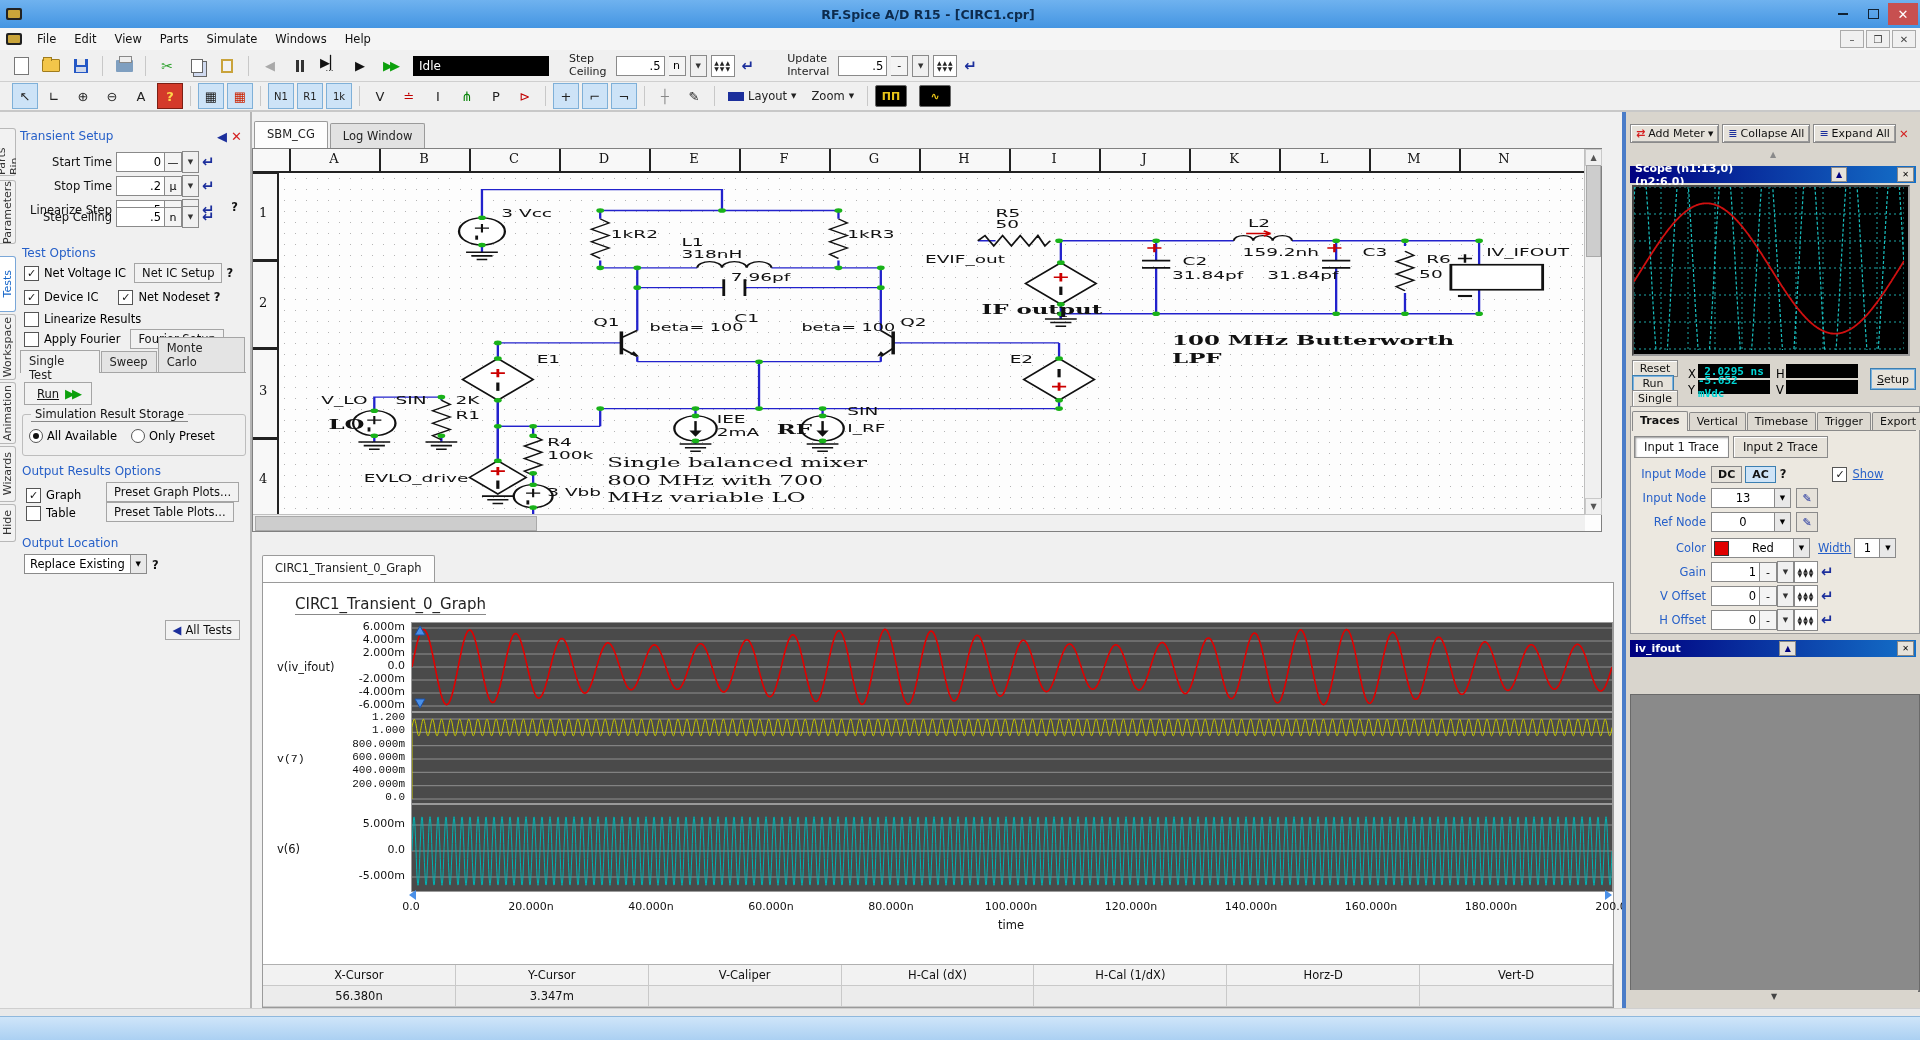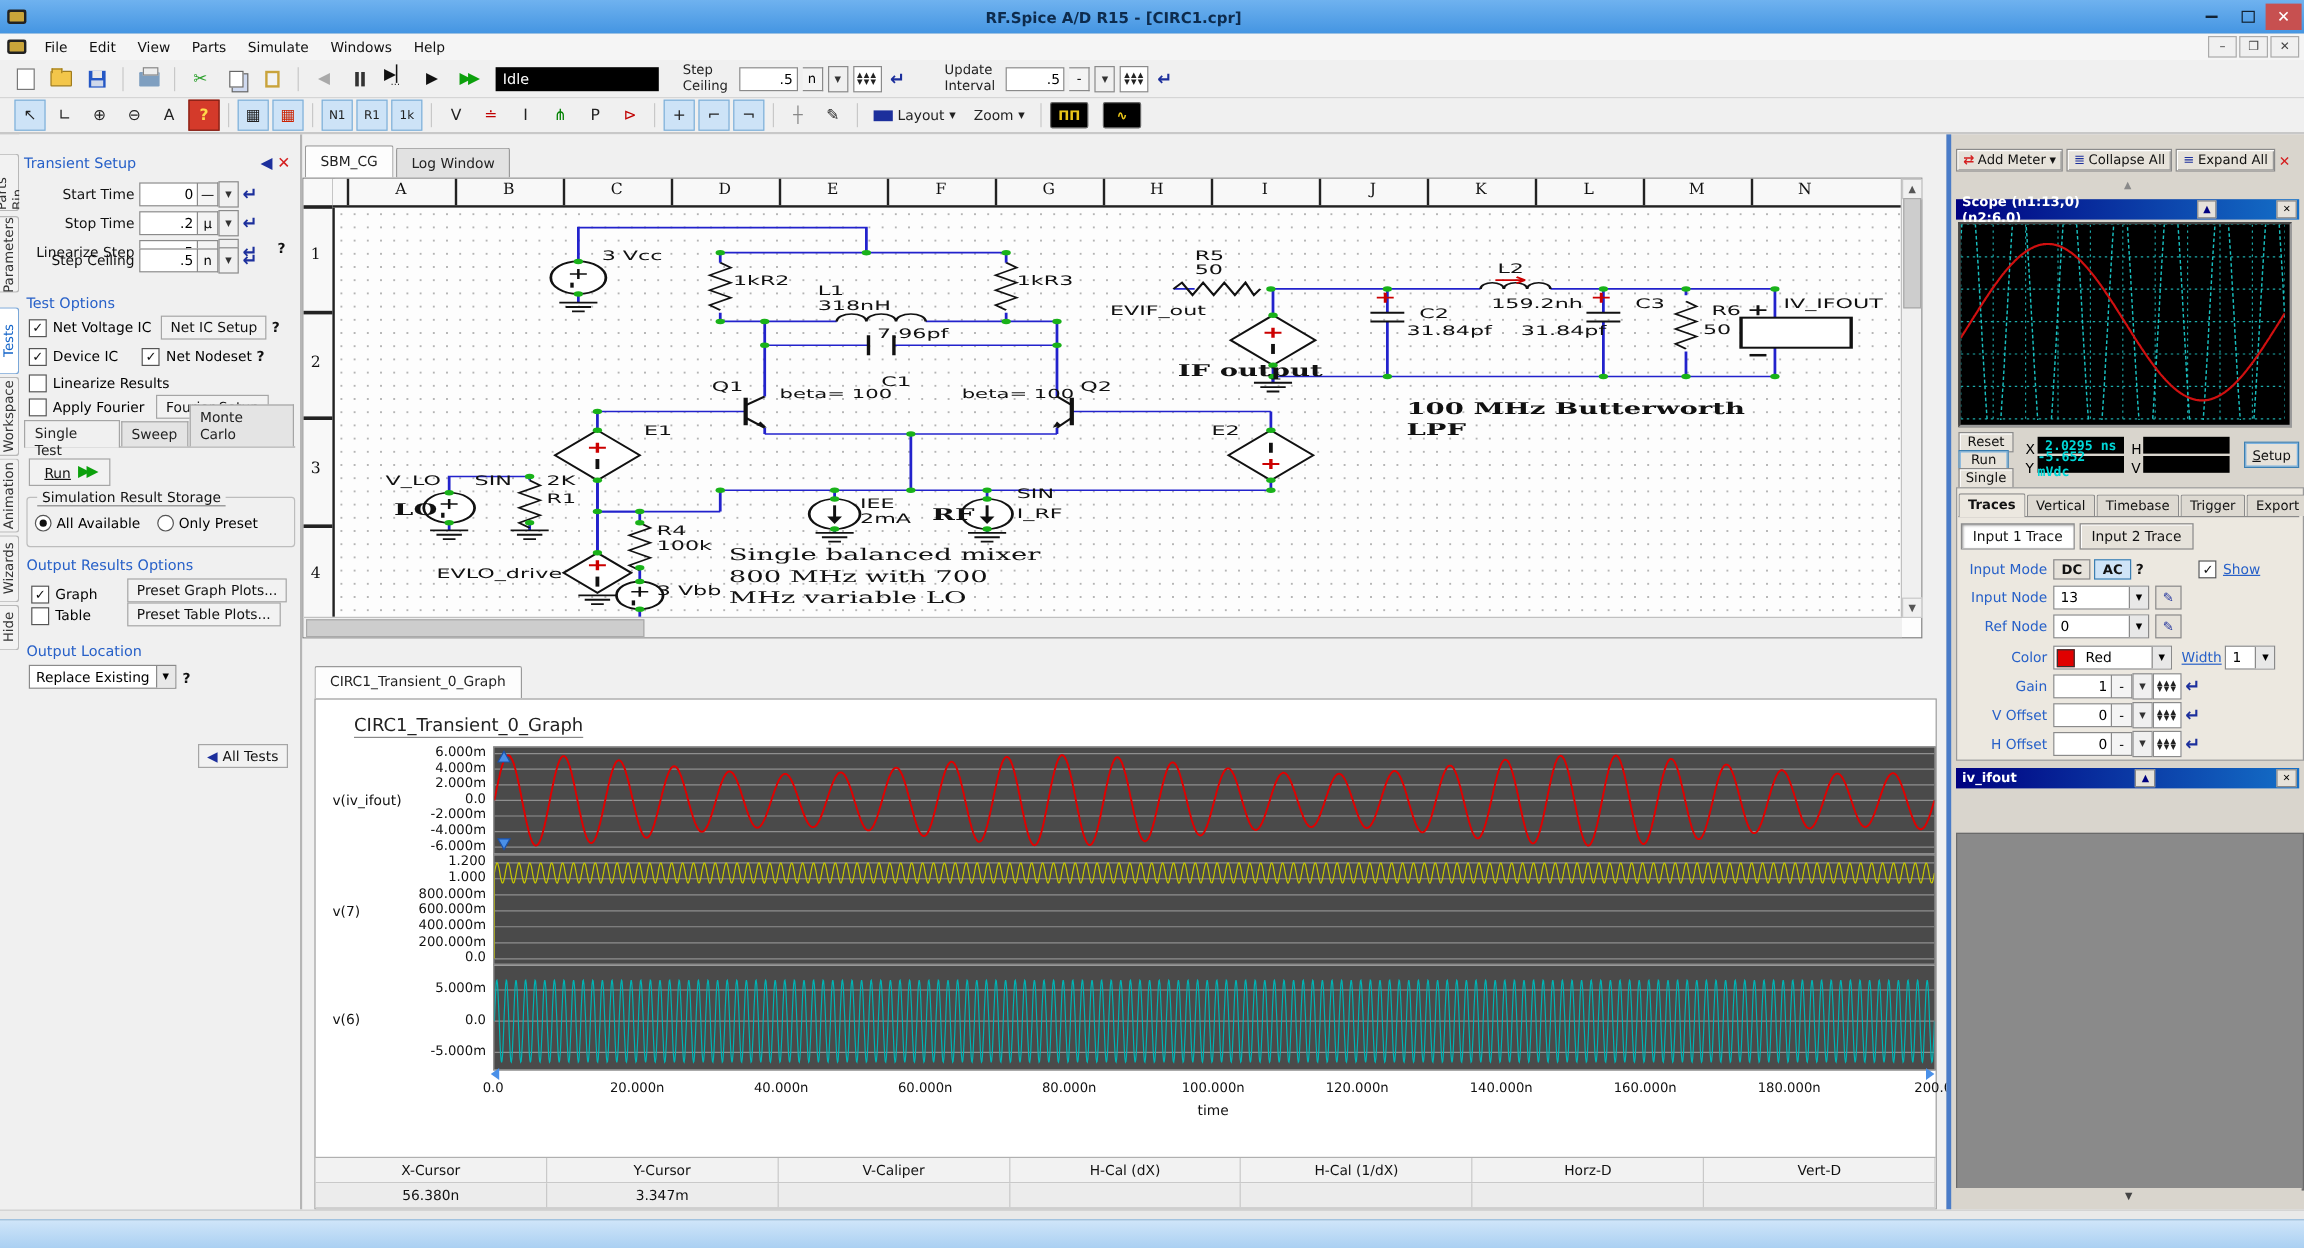--- a/index.html
+++ b/index.html
@@ -83,21 +83,21 @@
   .ckbox{width:13px;height:13px;background:#fff;border:1px solid #555;display:flex;align-items:center;justify-content:center;font-size:11px;font-weight:bold;color:#111;margin-right:5px;}
   .btn{background:#f2f2f2;border:1px solid #a5a5a5;padding:2px 7px;font-size:11.5px;color:#111;display:inline-flex;align-items:center;justify-content:center;}
   .lp-tabs{position:absolute;left:4px;display:flex;align-items:flex-end;height:22px;border-bottom:1px solid #a5a5a5;width:226px;}
   .lp-tab{border:1px solid #a5a5a5;border-bottom:none;background:#e4e4e4;padding:3px 8px;margin-right:1px;font-size:11.5px;color:#222;}
   .lp-tab.active{background:#f0f0f0;height:16px;position:relative;top:1px;}
   .groupbox{position:absolute;border:1px solid #bdbdbd;border-radius:3px;}
   .groupbox .gtitle{position:absolute;top:-8px;left:8px;background:#f0f0f0;padding:0 4px;font-size:11.5px;color:#111;}
   .radio{width:12px;height:12px;border:1px solid #555;border-radius:50%;background:#fff;display:inline-flex;align-items:center;justify-content:center;margin-right:4px;}
   .radio.sel:before{content:"";width:6px;height:6px;background:#111;border-radius:50%;}
   .combo{display:inline-flex;align-items:center;border:1px solid #8a8a8a;background:#fff;height:18px;}
-  .combo .cval{padding:0 5px;min-width:70px;}
+  .combo .cval{padding:0 5px;min-width:70px;text-align:center;}
   .combo .cdd{width:15px;height:18px;background:#e8e8e8;border-left:1px solid #8a8a8a;display:flex;align-items:center;justify-content:center;font-size:7px;}
   
   .center{position:absolute;left:252px;top:0;width:1370px;height:896px;background:#f0f0f0;}
   .schemtabs{position:absolute;left:2px;top:8px;height:28px;display:flex;align-items:flex-end;}
   .stab{border:1px solid #9a9a9a;border-bottom:none;background:#e2e2e2;padding:5px 12px;margin-right:2px;font-size:11.5px;color:#222;border-radius:2px 2px 0 0;}
   .stab.active{background:#fdfdfd;padding-bottom:7px;}
   .schem{position:absolute;left:0;top:36px;width:1350px;height:384px;border:1px solid #808080;background:#fdfdfd;box-sizing:border-box;}
   .ruler-top{position:absolute;left:24px;top:0;right:16px;height:22px;border-bottom:2px solid #222;background:#f8f8f8;}
   .ruler-left{position:absolute;left:0;top:0;width:24px;bottom:16px;border-right:2px solid #222;background:#f8f8f8;}
   .collbl{position:absolute;top:2px;font-family:"DejaVu Serif","Liberation Serif",serif;font-size:13px;color:#111;transform:translateX(-50%);}
@@ -781,21 +781,21 @@
                 <line x1="0" y1="18" x2="1200" y2="18" stroke="#8f8f8f" stroke-width="1"></line>
                 <line x1="0" y1="31" x2="1200" y2="31" stroke="#8f8f8f" stroke-width="1"></line>
                 <line x1="0" y1="44" x2="1200" y2="44" stroke="#8f8f8f" stroke-width="1"></line>
                 <line x1="0" y1="57" x2="1200" y2="57" stroke="#8f8f8f" stroke-width="1"></line>
                 <line x1="0" y1="70" x2="1200" y2="70" stroke="#8f8f8f" stroke-width="1"></line>
                 <line x1="0" y1="83" x2="1200" y2="83" stroke="#8f8f8f" stroke-width="1"></line>
                 <polyline points="0.0,44.0 0.4,41.8 0.9,39.7 1.3,37.5 1.7,35.4 2.1,33.3 2.6,31.2 3.0,29.2 3.4,27.2 3.9,25.3 4.3,23.4 4.7,21.6 5.1,19.9 5.6,18.3 6.0,16.7 6.4,15.3 6.9,13.9 7.3,12.7 7.7,11.5 8.1,10.5 8.6,9.6 9.0,8.7 9.4,8.1 9.9,7.5 10.3,7.0 10.7,6.7 11.1,6.5 11.6,6.5 12.0,6.5 12.4,6.7 12.9,7.0 13.3,7.5 13.7,8.1 14.1,8.8 14.6,9.6 15.0,10.5 15.4,11.5 15.9,12.7 16.3,14.0 16.7,15.3 17.1,16.8 17.6,18.4 18.0,20.0 18.4,21.7 18.9,23.5 19.3,25.4 19.7,27.4 20.1,29.3 20.6,31.4 21.0,33.5 21.4,35.6 21.9,37.8 22.3,39.9 22.7,42.1 23.1,44.3 23.6,46.5 24.0,48.7 24.4,50.9 24.9,53.0 25.3,55.2 25.7,57.2 26.1,59.3 26.6,61.3 27.0,63.2 27.4,65.0 27.9,66.8 28.3,68.5 28.7,70.2 29.1,71.7 29.6,73.1 30.0,74.5 30.4,75.7 30.9,76.9 31.3,77.9 31.7,78.8 32.1,79.6 32.6,80.2 33.0,80.8 33.4,81.2 33.9,81.5 34.3,81.6 34.7,81.6 35.1,81.5 35.6,81.3 36.0,81.0 36.4,80.5 36.9,79.9 37.3,79.1 37.7,78.3 38.1,77.3 38.6,76.3 39.0,75.1 39.4,73.8 39.9,72.4 40.3,70.9 40.7,69.3 41.1,67.7 41.6,65.9 42.0,64.1 42.4,62.2 42.9,60.3 43.3,58.3 43.7,56.2 44.1,54.1 44.6,52.0 45.0,49.9 45.4,47.7 45.9,45.5 46.3,43.3 46.7,41.2 47.1,39.0 47.6,36.8 48.0,34.7 48.4,32.6 48.9,30.6 49.3,28.6 49.7,26.6 50.1,24.7 50.6,22.9 51.0,21.2 51.4,19.5 51.9,17.9 52.3,16.4 52.7,15.1 53.1,13.8 53.6,12.6 54.0,11.5 54.4,10.5 54.9,9.7 55.3,8.9 55.7,8.3 56.1,7.8 56.6,7.4 57.0,7.2 57.4,7.1 57.9,7.1 58.3,7.2 58.7,7.5 59.1,7.8 59.6,8.3 60.0,9.0 60.4,9.7 60.9,10.6 61.3,11.6 61.7,12.6 62.1,13.8 62.6,15.1 63.0,16.5 63.4,18.0 63.9,19.5 64.3,21.2 64.7,22.9 65.1,24.7 65.6,26.5 66.0,28.5 66.4,30.4 66.9,32.4 67.3,34.5 67.7,36.5 68.1,38.6 68.6,40.7 69.0,42.9 69.4,45.0 69.9,47.1 70.3,49.2 70.7,51.3 71.1,53.3 71.6,55.3 72.0,57.3 72.4,59.2 72.9,61.1 73.3,62.9 73.7,64.6 74.1,66.3 74.6,67.9 75.0,69.4 75.4,70.8 75.9,72.1 76.3,73.4 76.7,74.5 77.1,75.5 77.6,76.4 78.0,77.2 78.4,77.9 78.9,78.4 79.3,78.9 79.7,79.2 80.1,79.4 80.6,79.5 81.0,79.5 81.4,79.3 81.9,79.0 82.3,78.6 82.7,78.1 83.1,77.5 83.6,76.7 84.0,75.9 84.4,74.9 84.9,73.9 85.3,72.7 85.7,71.4 86.1,70.1 86.6,68.7 87.0,67.1 87.4,65.5 87.9,63.9 88.3,62.2 88.7,60.4 89.1,58.5 89.6,56.7 90.0,54.7 90.4,52.8 90.9,50.8 91.3,48.8 91.7,46.8 92.1,44.8 92.6,42.8 93.0,40.8 93.4,38.8 93.9,36.8 94.3,34.9 94.7,33.0 95.1,31.1 95.6,29.3 96.0,27.5 96.4,25.8 96.9,24.2 97.3,22.6 97.7,21.1 98.1,19.7 98.6,18.4 99.0,17.2 99.4,16.1 99.9,15.0 100.3,14.1 100.7,13.3 101.1,12.5 101.6,11.9 102.0,11.4 102.4,11.0 102.9,10.8 103.3,10.6 103.7,10.5 104.1,10.6 104.6,10.8 105.0,11.1 105.4,11.5 105.9,12.0 106.3,12.6 106.7,13.3 107.1,14.2 107.6,15.1 108.0,16.1 108.4,17.2 108.9,18.4 109.3,19.7 109.7,21.1 110.1,22.5 110.6,24.0 111.0,25.6 111.4,27.2 111.9,28.9 112.3,30.6 112.7,32.4 113.1,34.2 113.6,36.1 114.0,37.9 114.4,39.8 114.9,41.7 115.3,43.6 115.7,45.4 116.1,47.3 116.6,49.2 117.0,51.0 117.4,52.8 117.9,54.6 118.3,56.3 118.7,58.0 119.1,59.6 119.6,61.2 120.0,62.7 120.4,64.1 120.9,65.5 121.3,66.8 121.7,68.0 122.1,69.1 122.6,70.1 123.0,71.1 123.4,71.9 123.9,72.7 124.3,73.3 124.7,73.9 125.1,74.3 125.6,74.7 126.0,74.9 126.4,75.0 126.9,75.1 127.3,75.0 127.7,74.8 128.1,74.5 128.6,74.1 129.0,73.6 129.4,73.0 129.9,72.3 130.3,71.5 130.7,70.6 131.1,69.7 131.6,68.6 132.0,67.5 132.4,66.3 132.9,65.0 133.3,63.7 133.7,62.2 134.1,60.8 134.6,59.3 135.0,57.7 135.4,56.1 135.9,54.4 136.3,52.8 136.7,51.1 137.1,49.3 137.6,47.6 138.0,45.9 138.4,44.1 138.9,42.4 139.3,40.7 139.7,39.0 140.1,37.3 140.6,35.6 141.0,34.0 141.4,32.4 141.9,30.9 142.3,29.4 142.7,28.0 143.1,26.6 143.6,25.3 144.0,24.0 144.4,22.9 144.9,21.8 145.3,20.7 145.7,19.8 146.1,19.0 146.6,18.2 147.0,17.5 147.4,17.0 147.9,16.5 148.3,16.1 148.7,15.8 149.1,15.6 149.6,15.5 150.0,15.5 150.4,15.6 150.9,15.8 151.3,16.1 151.7,16.4 152.1,16.9 152.6,17.5 153.0,18.1 153.4,18.9 153.9,19.7 154.3,20.6 154.7,21.6 155.1,22.6 155.6,23.7 156.0,24.9 156.4,26.2 156.9,27.5 157.3,28.8 157.7,30.2 158.1,31.7 158.6,33.2 159.0,34.7 159.4,36.2 159.9,37.8 160.3,39.3 160.7,40.9 161.1,42.5 161.6,44.1 162.0,45.7 162.4,47.3 162.9,48.8 163.3,50.4 163.7,51.9 164.1,53.4 164.6,54.8 165.0,56.2 165.4,57.6 165.9,58.9 166.3,60.1 166.7,61.3 167.1,62.5 167.6,63.5 168.0,64.5 168.4,65.4 168.9,66.3 169.3,67.0 169.7,67.7 170.1,68.3 170.6,68.8 171.0,69.3 171.4,69.6 171.9,69.9 172.3,70.0 172.7,70.1 173.1,70.1 173.6,70.0 174.0,69.8 174.4,69.6 174.9,69.2 175.3,68.8 175.7,68.2 176.1,67.6 176.6,66.9 177.0,66.2 177.4,65.3 177.9,64.4 178.3,63.5 178.7,62.4 179.1,61.3 179.6,60.2 180.0,59.0 180.4,57.7 180.9,56.4 181.3,55.1 181.7,53.7 182.1,52.4 182.6,50.9 183.0,49.5 183.4,48.0 183.9,46.6 184.3,45.1 184.7,43.7 185.1,42.2 185.6,40.8 186.0,39.3 186.4,37.9 186.9,36.5 187.3,35.2 187.7,33.8 188.1,32.6 188.6,31.3 189.0,30.1 189.4,29.0 189.9,27.9 190.3,26.8 190.7,25.9 191.1,25.0 191.6,24.1 192.0,23.4 192.4,22.7 192.9,22.0 193.3,21.5 193.7,21.0 194.1,20.6 194.6,20.3 195.0,20.1 195.4,19.9 195.9,19.9 196.3,19.9 196.7,20.0 197.1,20.2 197.6,20.4 198.0,20.8 198.4,21.2 198.9,21.7 199.3,22.2 199.7,22.9 200.1,23.6 200.6,24.4 201.0,25.2 201.4,26.1 201.9,27.1 202.3,28.1 202.7,29.2 203.1,30.3 203.6,31.4 204.0,32.6 204.4,33.9 204.9,35.1 205.3,36.4 205.7,37.8 206.1,39.1 206.6,40.4 207.0,41.8 207.4,43.2 207.9,44.5 208.3,45.9 208.7,47.2 209.1,48.6 209.6,49.9 210.0,51.2 210.4,52.4 210.9,53.7 211.3,54.9 211.7,56.0 212.1,57.2 212.6,58.2 213.0,59.2 213.4,60.2 213.9,61.1 214.3,62.0 214.7,62.8 215.1,63.5 215.6,64.1 216.0,64.7 216.4,65.2 216.9,65.7 217.3,66.0 217.7,66.3 218.1,66.6 218.6,66.7 219.0,66.8 219.4,66.7 219.9,66.6 220.3,66.5 220.7,66.2 221.1,65.9 221.6,65.5 222.0,65.0 222.4,64.5 222.9,63.9 223.3,63.2 223.7,62.5 224.1,61.7 224.6,60.8 225.0,59.9 225.4,59.0 225.9,57.9 226.3,56.9 226.7,55.8 227.1,54.6 227.6,53.5 228.0,52.3 228.4,51.0 228.9,49.8 229.3,48.5 229.7,47.2 230.1,45.9 230.6,44.6 231.0,43.3 231.4,42.0 231.9,40.7 232.3,39.4 232.7,38.2 233.1,36.9 233.6,35.7 234.0,34.5 234.4,33.4 234.9,32.3 235.3,31.2 235.7,30.1 236.1,29.2 236.6,28.2 237.0,27.3 237.4,26.5 237.9,25.8 238.3,25.1 238.7,24.4 239.1,23.9 239.6,23.4 240.0,22.9 240.4,22.6 240.9,22.3 241.3,22.1 241.7,21.9 242.1,21.9 242.6,21.9 243.0,22.0 243.4,22.1 243.9,22.4 244.3,22.7 244.7,23.1 245.1,23.5 245.6,24.0 246.0,24.6 246.4,25.3 246.9,26.0 247.3,26.8 247.7,27.6 248.1,28.5 248.6,29.5 249.0,30.5 249.4,31.5 249.9,32.6 250.3,33.7 250.7,34.9 251.1,36.0 251.6,37.3 252.0,38.5 252.4,39.8 252.9,41.0 253.3,42.3 253.7,43.6 254.1,44.9 254.6,46.2 255.0,47.5 255.4,48.7 255.9,50.0 256.3,51.2 256.7,52.4 257.1,53.6 257.6,54.8 258.0,55.9 258.4,57.0 258.9,58.0 259.3,59.0 259.7,59.9 260.1,60.8 260.6,61.6 261.0,62.4 261.4,63.1 261.9,63.7 262.3,64.3 262.7,64.8 263.1,65.2 263.6,65.6 264.0,65.9 264.4,66.1 264.9,66.3 265.3,66.3 265.7,66.3 266.1,66.2 266.6,66.1 267.0,65.8 267.4,65.5 267.9,65.1 268.3,64.7 268.7,64.2 269.1,63.6 269.6,62.9 270.0,62.2 270.4,61.4 270.9,60.5 271.3,59.6 271.7,58.7 272.1,57.7 272.6,56.6 273.0,55.5 273.4,54.3 273.9,53.2 274.3,51.9 274.7,50.7 275.1,49.4 275.6,48.1 276.0,46.8 276.4,45.5 276.9,44.2 277.3,42.9 277.7,41.6 278.1,40.2 278.6,38.9 279.0,37.6 279.4,36.4 279.9,35.1 280.3,33.9 280.7,32.7 281.1,31.5 281.6,30.4 282.0,29.4 282.4,28.3 282.9,27.4 283.3,26.5 283.7,25.6 284.1,24.8 284.6,24.1 285.0,23.4 285.4,22.8 285.9,22.3 286.3,21.8 286.7,21.4 287.1,21.1 287.6,20.9 288.0,20.8 288.4,20.7 288.9,20.7 289.3,20.8 289.7,20.9 290.1,21.2 290.6,21.5 291.0,21.9 291.4,22.4 291.9,22.9 292.3,23.6 292.7,24.3 293.1,25.0 293.6,25.9 294.0,26.8 294.4,27.7 294.9,28.7 295.3,29.8 295.7,30.9 296.1,32.1 296.6,33.3 297.0,34.5 297.4,35.8 297.9,37.1 298.3,38.5 298.7,39.8 299.1,41.2 299.6,42.6 300.0,44.0 300.4,45.4 300.9,46.8 301.3,48.2 301.7,49.6 302.1,51.0 302.6,52.3 303.0,53.7 303.4,55.0 303.9,56.2 304.3,57.4 304.7,58.6 305.1,59.8 305.6,60.9 306.0,61.9 306.4,62.9 306.9,63.8 307.3,64.6 307.7,65.4 308.1,66.1 308.6,66.8 309.0,67.3 309.4,67.8 309.9,68.2 310.3,68.5 310.7,68.8 311.1,68.9 311.6,69.0 312.0,69.0 312.4,68.9 312.9,68.7 313.3,68.4 313.7,68.1 314.1,67.7 314.6,67.1 315.0,66.5 315.4,65.9 315.9,65.1 316.3,64.3 316.7,63.4 317.1,62.4 317.6,61.4 318.0,60.3 318.4,59.1 318.9,57.9 319.3,56.7 319.7,55.4 320.1,54.0 320.6,52.6 321.0,51.2 321.4,49.8 321.9,48.3 322.3,46.8 322.7,45.3 323.1,43.8 323.6,42.2 324.0,40.7 324.4,39.2 324.9,37.7 325.3,36.2 325.7,34.8 326.1,33.3 326.6,31.9 327.0,30.5 327.4,29.2 327.9,27.9 328.3,26.7 328.7,25.5 329.1,24.4 329.6,23.4 330.0,22.4 330.4,21.5 330.9,20.6 331.3,19.8 331.7,19.2 332.1,18.6 332.6,18.0 333.0,17.6 333.4,17.3 333.9,17.0 334.3,16.9 334.7,16.8 335.1,16.8 335.6,16.9 336.0,17.1 336.4,17.4 336.9,17.8 337.3,18.3 337.7,18.9 338.1,19.5 338.6,20.3 339.0,21.1 339.4,22.0 339.9,23.0 340.3,24.1 340.7,25.2 341.1,26.4 341.6,27.7 342.0,29.0 342.4,30.4 342.9,31.8 343.3,33.3 343.7,34.8 344.1,36.4 344.6,38.0 345.0,39.6 345.4,41.2 345.9,42.9 346.3,44.5 346.7,46.2 347.1,47.8 347.6,49.5 348.0,51.1 348.4,52.7 348.9,54.3 349.3,55.9 349.7,57.4 350.1,58.9 350.6,60.4 351.0,61.7 351.4,63.1 351.9,64.4 352.3,65.6 352.7,66.7 353.1,67.8 353.6,68.8 354.0,69.7 354.4,70.5 354.9,71.2 355.3,71.9 355.7,72.4 356.1,72.9 356.6,73.2 357.0,73.5 357.4,73.6 357.9,73.7 358.3,73.7 358.7,73.5 359.1,73.3 359.6,72.9 360.0,72.5 360.4,71.9 360.9,71.3 361.3,70.6 361.7,69.7 362.1,68.8 362.6,67.8 363.0,66.7 363.4,65.5 363.9,64.3 364.3,63.0 364.7,61.6 365.1,60.1 365.6,58.6 366.0,57.0 366.4,55.4 366.9,53.7 367.3,52.0 367.7,50.3 368.1,48.6 368.6,46.8 369.0,45.0 369.4,43.2 369.9,41.4 370.3,39.6 370.7,37.8 371.1,36.0 371.6,34.2 372.0,32.5 372.4,30.8 372.9,29.1 373.3,27.5 373.7,26.0 374.1,24.5 374.6,23.0 375.0,21.7 375.4,20.4 375.9,19.1 376.3,18.0 376.7,16.9 377.1,16.0 377.6,15.1 378.0,14.3 378.4,13.7 378.9,13.1 379.3,12.6 379.7,12.2 380.1,12.0 380.6,11.8 381.0,11.8 381.4,11.9 381.9,12.0 382.3,12.3 382.7,12.7 383.1,13.2 383.6,13.8 384.0,14.6 384.4,15.4 384.9,16.3 385.3,17.3 385.7,18.4 386.1,19.6 386.6,20.9 387.0,22.3 387.4,23.7 387.9,25.2 388.3,26.8 388.7,28.5 389.1,30.2 389.6,31.9 390.0,33.8 390.4,35.6 390.9,37.5 391.3,39.4 391.7,41.3 392.1,43.3 392.6,45.2 393.0,47.1 393.4,49.1 393.9,51.0 394.3,52.9 394.7,54.8 395.1,56.7 395.6,58.5 396.0,60.3 396.4,62.0 396.9,63.6 397.3,65.2 397.7,66.8 398.1,68.2 398.6,69.6 399.0,70.9 399.4,72.1 399.9,73.2 400.3,74.2 400.7,75.1 401.1,75.9 401.6,76.6 402.0,77.2 402.4,77.7 402.9,78.1 403.3,78.3 403.7,78.5 404.1,78.5 404.6,78.4 405.0,78.1 405.4,77.8 405.9,77.4 406.3,76.8 406.7,76.1 407.1,75.3 407.6,74.4 408.0,73.4 408.4,72.3 408.9,71.1 409.3,69.8 409.7,68.4 410.1,66.9 410.6,65.4 411.0,63.7 411.4,62.0 411.9,60.2 412.3,58.4 412.7,56.5 413.1,54.6 413.6,52.6 414.0,50.6 414.4,48.6 414.9,46.5 415.3,44.5 415.7,42.4 416.1,40.3 416.6,38.3 417.0,36.2 417.4,34.2 417.9,32.2 418.3,30.3 418.7,28.4 419.1,26.5 419.6,24.7 420.0,23.0 420.4,21.3 420.9,19.7 421.3,18.2 421.7,16.7 422.1,15.4 422.6,14.2 423.0,13.0 423.4,12.0 423.9,11.0 424.3,10.2 424.7,9.5 425.1,8.9 425.6,8.4 426.0,8.1 426.4,7.9 426.9,7.8 427.3,7.8 427.7,7.9 428.1,8.2 428.6,8.6 429.0,9.1 429.4,9.7 429.9,10.4 430.3,11.3 430.7,12.3 431.1,13.3 431.6,14.5 432.0,15.8 432.4,17.2 432.9,18.7 433.3,20.3 433.7,21.9 434.1,23.7 434.6,25.5 435.0,27.3 435.4,29.3 435.9,31.2 436.3,33.3 436.7,35.3 437.1,37.4 437.6,39.5 438.0,41.7 438.4,43.8 438.9,46.0 439.3,48.1 439.7,50.3 440.1,52.4 440.6,54.5 441.0,56.5 441.4,58.6 441.9,60.5 442.3,62.4 442.7,64.3 443.1,66.1 443.6,67.8 444.0,69.4 444.4,71.0 444.9,72.4 445.3,73.8 445.7,75.1 446.1,76.2 446.6,77.3 447.0,78.2 447.4,79.0 447.9,79.7 448.3,80.3 448.7,80.8 449.1,81.1 449.6,81.3 450.0,81.4 450.4,81.3 450.9,81.1 451.3,80.8 451.7,80.4 452.1,79.9 452.6,79.2 453.0,78.4 453.4,77.5 453.9,76.4 454.3,75.3 454.7,74.0 455.1,72.7 455.6,71.2 456.0,69.7 456.4,68.1 456.9,66.3 457.3,64.6 457.7,62.7 458.1,60.8 458.6,58.8 459.0,56.7 459.4,54.7 459.9,52.5 460.3,50.4 460.7,48.2 461.1,46.0 461.6,43.8 462.0,41.6 462.4,39.4 462.9,37.3 463.3,35.1 463.7,33.0 464.1,30.9 464.6,28.9 465.0,26.9 465.4,25.0 465.9,23.1 466.3,21.3 466.7,19.6 467.1,18.0 467.6,16.4 468.0,15.0 468.4,13.6 468.9,12.4 469.3,11.2 469.7,10.2 470.1,9.3 470.6,8.5 471.0,7.8 471.4,7.2 471.9,6.8 472.3,6.5 472.7,6.3 473.1,6.3 473.6,6.4 474.0,6.6 474.4,6.9 474.9,7.4 475.3,8.0 475.7,8.7 476.1,9.6 476.6,10.5 477.0,11.6 477.4,12.8 477.9,14.0 478.3,15.4 478.7,16.9 479.1,18.5 479.6,20.1 480.0,21.9 480.4,23.7 480.9,25.6 481.3,27.5 481.7,29.5 482.1,31.6 482.6,33.7 483.0,35.8 483.4,38.0 483.9,40.1 484.3,42.3 484.7,44.5 485.1,46.7 485.6,48.9 486.0,51.0 486.4,53.2 486.9,55.3 487.3,57.3 487.7,59.3 488.1,61.3 488.6,63.2 489.0,65.0 489.4,66.8 489.9,68.5 490.3,70.1 490.7,71.6 491.1,73.0 491.6,74.3 492.0,75.5 492.4,76.6 492.9,77.6 493.3,78.5 493.7,79.3 494.1,79.9 494.6,80.4 495.0,80.8 495.4,81.0 495.9,81.2 496.3,81.2 496.7,81.1 497.1,80.8 497.6,80.5 498.0,80.0 498.4,79.3 498.9,78.6 499.3,77.8 499.7,76.8 500.1,75.7 500.6,74.5 501.0,73.2 501.4,71.8 501.9,70.4 502.3,68.8 502.7,67.1 503.1,65.4 503.6,63.6 504.0,61.8 504.4,59.8 504.9,57.9 505.3,55.8 505.7,53.8 506.1,51.7 506.6,49.6 507.0,47.5 507.4,45.3 507.9,43.2 508.3,41.0 508.7,38.9 509.1,36.8 509.6,34.8 510.0,32.7 510.4,30.7 510.9,28.8 511.3,26.9 511.7,25.0 512.1,23.3 512.6,21.6 513.0,20.0 513.4,18.4 513.9,17.0 514.3,15.6 514.7,14.4 515.1,13.3 515.6,12.2 516.0,11.3 516.4,10.5 516.9,9.8 517.3,9.2 517.7,8.7 518.1,8.4 518.6,8.2 519.0,8.1 519.4,8.1 519.9,8.2 520.3,8.5 520.7,8.9 521.1,9.4 521.6,10.0 522.0,10.8 522.4,11.6 522.9,12.6 523.3,13.7 523.7,14.8 524.1,16.1 524.6,17.4 525.0,18.9 525.4,20.4 525.9,22.0 526.3,23.7 526.7,25.4 527.1,27.3 527.6,29.1 528.0,31.0 528.4,33.0 528.9,34.9 529.3,36.9 529.7,39.0 530.1,41.0 530.6,43.1 531.0,45.1 531.4,47.1 531.9,49.2 532.3,51.2 532.7,53.1 533.1,55.1 533.6,57.0 534.0,58.8 534.4,60.6 534.9,62.3 535.3,64.0 535.7,65.6 536.1,67.1 536.6,68.5 537.0,69.9 537.4,71.1 537.9,72.3 538.3,73.4 538.7,74.3 539.1,75.2 539.6,75.9 540.0,76.6 540.4,77.1 540.9,77.5 541.3,77.8 541.7,78.0 542.1,78.0 542.6,78.0 543.0,77.8 543.4,77.5 543.9,77.1 544.3,76.6 544.7,76.0 545.1,75.3 545.6,74.4 546.0,73.5 546.4,72.5 546.9,71.4 547.3,70.1 547.7,68.8 548.1,67.5 548.6,66.0 549.0,64.5 549.4,62.9 549.9,61.2 550.3,59.5 550.7,57.7 551.1,55.9 551.6,54.1 552.0,52.2 552.4,50.3 552.9,48.4 553.3,46.5 553.7,44.6 554.1,42.7 554.6,40.8 555.0,38.9 555.4,37.0 555.9,35.2 556.3,33.4 556.7,31.6 557.1,29.9 557.6,28.2 558.0,26.6 558.4,25.1 558.9,23.6 559.3,22.2 559.7,20.9 560.1,19.6 560.6,18.5 561.0,17.4 561.4,16.4 561.9,15.6 562.3,14.8 562.7,14.1 563.1,13.5 563.6,13.1 564.0,12.7 564.4,12.5 564.9,12.3 565.3,12.3 565.7,12.4 566.1,12.6 566.6,12.8 567.0,13.2 567.4,13.7 567.9,14.3 568.3,15.0 568.7,15.8 569.1,16.7 569.6,17.7 570.0,18.8 570.4,19.9 570.9,21.1 571.3,22.4 571.7,23.8 572.1,25.2 572.6,26.7 573.0,28.3 573.4,29.9 573.9,31.5 574.3,33.2 574.7,34.9 575.1,36.6 575.6,38.4 576.0,40.2 576.4,41.9 576.9,43.7 577.3,45.5 577.7,47.3 578.1,49.0 578.6,50.7 579.0,52.4 579.4,54.1 579.9,55.7 580.3,57.3 580.7,58.8 581.1,60.3 581.6,61.7 582.0,63.0 582.4,64.3 582.9,65.5 583.3,66.7 583.7,67.7 584.1,68.7 584.6,69.5 585.0,70.3 585.4,71.0 585.9,71.6 586.3,72.1 586.7,72.5 587.1,72.8 587.6,73.0 588.0,73.2 588.4,73.2 588.9,73.1 589.3,72.9 589.7,72.6 590.1,72.2 590.6,71.7 591.0,71.2 591.4,70.5 591.9,69.8 592.3,68.9 592.7,68.0 593.1,67.0 593.6,66.0 594.0,64.8 594.4,63.6 594.9,62.3 595.3,61.0 595.7,59.6 596.1,58.2 596.6,56.7 597.0,55.2 597.4,53.7 597.9,52.1 598.3,50.5 598.7,48.9 599.1,47.3 599.6,45.6 600.0,44.0 600.4,42.4 600.9,40.8 601.3,39.2 601.7,37.6 602.1,36.0 602.6,34.5 603.0,33.0 603.4,31.6 603.9,30.2 604.3,28.9 604.7,27.6 605.1,26.4 605.6,25.2 606.0,24.1 606.4,23.1 606.9,22.1 607.3,21.3 607.7,20.5 608.1,19.8 608.6,19.2 609.0,18.6 609.4,18.2 609.9,17.8 610.3,17.5 610.7,17.4 611.1,17.3 611.6,17.3 612.0,17.4 612.4,17.6 612.9,17.8 613.3,18.2 613.7,18.7 614.1,19.2 614.6,19.8 615.0,20.5 615.4,21.3 615.9,22.1 616.3,23.0 616.7,24.0 617.1,25.1 617.6,26.2 618.0,27.4 618.4,28.6 618.9,29.9 619.3,31.2 619.7,32.5 620.1,33.9 620.6,35.4 621.0,36.8 621.4,38.3 621.9,39.7 622.3,41.2 622.7,42.7 623.1,44.2 623.6,45.7 624.0,47.2 624.4,48.7 624.9,50.1 625.3,51.5 625.7,52.9 626.1,54.3 626.6,55.6 627.0,56.9 627.4,58.1 627.9,59.2 628.3,60.4 628.7,61.4 629.1,62.4 629.6,63.4 630.0,64.2 630.4,65.0 630.9,65.7 631.3,66.4 631.7,66.9 632.1,67.4 632.6,67.8 633.0,68.1 633.4,68.4 633.9,68.5 634.3,68.6 634.7,68.6 635.1,68.5 635.6,68.3 636.0,68.1 636.4,67.7 636.9,67.3 637.3,66.8 637.7,66.2 638.1,65.6 638.6,64.9 639.0,64.1 639.4,63.2 639.9,62.3 640.3,61.3 640.7,60.3 641.1,59.2 641.6,58.1 642.0,56.9 642.4,55.7 642.9,54.4 643.3,53.1 643.7,51.8 644.1,50.5 644.6,49.1 645.0,47.7 645.4,46.3 645.9,45.0 646.3,43.6 646.7,42.2 647.1,40.8 647.6,39.5 648.0,38.1 648.4,36.8 648.9,35.5 649.3,34.3 649.7,33.0 650.1,31.9 650.6,30.7 651.0,29.6 651.4,28.6 651.9,27.6 652.3,26.7 652.7,25.8 653.1,25.0 653.6,24.3 654.0,23.6 654.4,23.0 654.9,22.5 655.3,22.1 655.7,21.7 656.1,21.4 656.6,21.2 657.0,21.0 657.4,21.0 657.9,21.0 658.3,21.1 658.7,21.2 659.1,21.5 659.6,21.8 660.0,22.2 660.4,22.7 660.9,23.2 661.3,23.8 661.7,24.5 662.1,25.2 662.6,26.0 663.0,26.9 663.4,27.8 663.9,28.8 664.3,29.8 664.7,30.9 665.1,32.0 665.6,33.2 666.0,34.4 666.4,35.6 666.9,36.8 667.3,38.1 667.7,39.4 668.1,40.7 668.6,42.0 669.0,43.3 669.4,44.6 669.9,45.9 670.3,47.2 670.7,48.5 671.1,49.8 671.6,51.0 672.0,52.3 672.4,53.5 672.9,54.6 673.3,55.7 673.7,56.8 674.1,57.9 674.6,58.9 675.0,59.8 675.4,60.7 675.9,61.5 676.3,62.3 676.7,63.0 677.1,63.6 677.6,64.2 678.0,64.7 678.4,65.1 678.9,65.5 679.3,65.8 679.7,66.0 680.1,66.1 680.6,66.2 681.0,66.2 681.4,66.1 681.9,66.0 682.3,65.7 682.7,65.4 683.1,65.0 683.6,64.6 684.0,64.1 684.4,63.5 684.9,62.8 685.3,62.1 685.7,61.3 686.1,60.5 686.6,59.6 687.0,58.6 687.4,57.6 687.9,56.6 688.3,55.5 688.7,54.4 689.1,53.2 689.6,52.0 690.0,50.8 690.4,49.6 690.9,48.3 691.3,47.1 691.7,45.8 692.1,44.5 692.6,43.2 693.0,41.9 693.4,40.6 693.9,39.4 694.3,38.1 694.7,36.9 695.1,35.7 695.6,34.5 696.0,33.3 696.4,32.2 696.9,31.2 697.3,30.1 697.7,29.2 698.1,28.2 698.6,27.3 699.0,26.5 699.4,25.8 699.9,25.0 700.3,24.4 700.7,23.8 701.1,23.3 701.6,22.9 702.0,22.5 702.4,22.2 702.9,22.0 703.3,21.9 703.7,21.8 704.1,21.8 704.6,21.9 705.0,22.1 705.4,22.3 705.9,22.6 706.3,23.0 706.7,23.4 707.1,23.9 707.6,24.5 708.0,25.2 708.4,25.9 708.9,26.7 709.3,27.5 709.7,28.4 710.1,29.4 710.6,30.4 711.0,31.4 711.4,32.5 711.9,33.7 712.3,34.8 712.7,36.0 713.1,37.3 713.6,38.5 714.0,39.8 714.4,41.1 714.9,42.4 715.3,43.7 715.7,45.0 716.1,46.3 716.6,47.6 717.0,48.9 717.4,50.2 717.9,51.5 718.3,52.7 718.7,53.9 719.1,55.1 719.6,56.2 720.0,57.3 720.4,58.4 720.9,59.4 721.3,60.4 721.7,61.3 722.1,62.1 722.6,62.9 723.0,63.6 723.4,64.3 723.9,64.9 724.3,65.4 724.7,65.8 725.1,66.2 725.6,66.5 726.0,66.8 726.4,66.9 726.9,67.0 727.3,67.0 727.7,66.9 728.1,66.7 728.6,66.5 729.0,66.2 729.4,65.8 729.9,65.3 730.3,64.8 730.7,64.2 731.1,63.5 731.6,62.7 732.0,61.9 732.4,61.0 732.9,60.1 733.3,59.1 733.7,58.1 734.1,57.0 734.6,55.8 735.0,54.6 735.4,53.4 735.9,52.2 736.3,50.9 736.7,49.5 737.1,48.2 737.6,46.9 738.0,45.5 738.4,44.1 738.9,42.7 739.3,41.3 739.7,40.0 740.1,38.6 740.6,37.3 741.0,35.9 741.4,34.6 741.9,33.3 742.3,32.1 742.7,30.9 743.1,29.7 743.6,28.6 744.0,27.5 744.4,26.5 744.9,25.6 745.3,24.7 745.7,23.8 746.1,23.1 746.6,22.4 747.0,21.7 747.4,21.2 747.9,20.7 748.3,20.3 748.7,20.0 749.1,19.7 749.6,19.6 750.0,19.5 750.4,19.5 750.9,19.6 751.3,19.8 751.7,20.0 752.1,20.4 752.6,20.8 753.0,21.3 753.4,21.9 753.9,22.5 754.3,23.3 754.7,24.1 755.1,24.9 755.6,25.9 756.0,26.9 756.4,28.0 756.9,29.1 757.3,30.3 757.7,31.5 758.1,32.8 758.6,34.1 759.0,35.4 759.4,36.8 759.9,38.3 760.3,39.7 760.7,41.2 761.1,42.6 761.6,44.1 762.0,45.6 762.4,47.1 762.9,48.6 763.3,50.0 763.7,51.5 764.1,52.9 764.6,54.3 765.0,55.7 765.4,57.1 765.9,58.4 766.3,59.6 766.7,60.8 767.1,62.0 767.6,63.1 768.0,64.1 768.4,65.1 768.9,66.0 769.3,66.8 769.7,67.6 770.1,68.2 770.6,68.8 771.0,69.3 771.4,69.8 771.9,70.1 772.3,70.4 772.7,70.5 773.1,70.6 773.6,70.6 774.0,70.5 774.4,70.3 774.9,70.0 775.3,69.6 775.7,69.1 776.1,68.6 776.6,68.0 777.0,67.2 777.4,66.4 777.9,65.5 778.3,64.6 778.7,63.6 779.1,62.5 779.6,61.3 780.0,60.0 780.4,58.8 780.9,57.4 781.3,56.0 781.7,54.6 782.1,53.1 782.6,51.6 783.0,50.0 783.4,48.4 783.9,46.9 784.3,45.2 784.7,43.6 785.1,42.0 785.6,40.4 786.0,38.8 786.4,37.2 786.9,35.6 787.3,34.0 787.7,32.5 788.1,31.0 788.6,29.5 789.0,28.1 789.4,26.8 789.9,25.4 790.3,24.2 790.7,23.0 791.1,21.9 791.6,20.8 792.0,19.9 792.4,19.0 792.9,18.2 793.3,17.4 793.7,16.8 794.1,16.3 794.6,15.8 795.0,15.4 795.4,15.2 795.9,15.0 796.3,15.0 796.7,15.0 797.1,15.1 797.6,15.4 798.0,15.7 798.4,16.1 798.9,16.6 799.3,17.3 799.7,18.0 800.1,18.8 800.6,19.7 801.0,20.6 801.4,21.7 801.9,22.8 802.3,24.1 802.7,25.3 803.1,26.7 803.6,28.1 804.0,29.6 804.4,31.1 804.9,32.7 805.3,34.3 805.7,36.0 806.1,37.7 806.6,39.4 807.0,41.2 807.4,42.9 807.9,44.7 808.3,46.5 808.7,48.2 809.1,50.0 809.6,51.7 810.0,53.4 810.4,55.1 810.9,56.8 811.3,58.4 811.7,60.0 812.1,61.5 812.6,63.0 813.0,64.4 813.4,65.8 813.9,67.1 814.3,68.3 814.7,69.4 815.1,70.4 815.6,71.4 816.0,72.2 816.4,73.0 816.9,73.7 817.3,74.3 817.7,74.7 818.1,75.1 818.6,75.4 819.0,75.5 819.4,75.6 819.9,75.5 820.3,75.4 820.7,75.1 821.1,74.7 821.6,74.2 822.0,73.6 822.4,72.9 822.9,72.1 823.3,71.2 823.7,70.3 824.1,69.2 824.6,68.0 825.0,66.8 825.4,65.4 825.9,64.0 826.3,62.5 826.7,61.0 827.1,59.4 827.6,57.7 828.0,56.0 828.4,54.2 828.9,52.4 829.3,50.5 829.7,48.7 830.1,46.8 830.6,44.9 831.0,43.0 831.4,41.1 831.9,39.1 832.3,37.2 832.7,35.4 833.1,33.5 833.6,31.7 834.0,29.9 834.4,28.2 834.9,26.5 835.3,24.8 835.7,23.2 836.1,21.7 836.6,20.3 837.0,18.9 837.4,17.7 837.9,16.5 838.3,15.4 838.7,14.4 839.1,13.5 839.6,12.6 840.0,11.9 840.4,11.4 840.9,10.9 841.3,10.5 841.7,10.2 842.1,10.1 842.6,10.1 843.0,10.2 843.4,10.4 843.9,10.7 844.3,11.1 844.7,11.7 845.1,12.3 845.6,13.1 846.0,14.0 846.4,15.0 846.9,16.0 847.3,17.2 847.7,18.5 848.1,19.9 848.6,21.3 849.0,22.8 849.4,24.4 849.9,26.1 850.3,27.9 850.7,29.7 851.1,31.5 851.6,33.4 852.0,35.3 852.4,37.3 852.9,39.3 853.3,41.3 853.7,43.4 854.1,45.4 854.6,47.5 855.0,49.5 855.4,51.5 855.9,53.5 856.3,55.5 856.7,57.4 857.1,59.3 857.6,61.1 858.0,62.9 858.4,64.6 858.9,66.3 859.3,67.9 859.7,69.4 860.1,70.8 860.6,72.1 861.0,73.4 861.4,74.5 861.9,75.6 862.3,76.5 862.7,77.3 863.1,78.0 863.6,78.6 864.0,79.1 864.4,79.5 864.9,79.7 865.3,79.8 865.7,79.8 866.1,79.7 866.6,79.5 867.0,79.1 867.4,78.6 867.9,78.0 868.3,77.3 868.7,76.4 869.1,75.5 869.6,74.4 870.0,73.3 870.4,72.0 870.9,70.6 871.3,69.2 871.7,67.6 872.1,66.0 872.6,64.3 873.0,62.5 873.4,60.7 873.9,58.8 874.3,56.8 874.7,54.8 875.1,52.8 875.6,50.7 876.0,48.6 876.4,46.5 876.9,44.3 877.3,42.2 877.7,40.1 878.1,37.9 878.6,35.8 879.0,33.8 879.4,31.7 879.9,29.7 880.3,27.7 880.7,25.8 881.1,24.0 881.6,22.2 882.0,20.5 882.4,18.9 882.9,17.3 883.3,15.9 883.7,14.5 884.1,13.2 884.6,12.1 885.0,11.0 885.4,10.1 885.9,9.3 886.3,8.6 886.7,8.0 887.1,7.5 887.6,7.2 888.0,6.9 888.4,6.8 888.9,6.9 889.3,7.0 889.7,7.3 890.1,7.8 890.6,8.3 891.0,9.0 891.4,9.7 891.9,10.6 892.3,11.6 892.7,12.8 893.1,14.0 893.6,15.3 894.0,16.8 894.4,18.3 894.9,19.9 895.3,21.6 895.7,23.4 896.1,25.2 896.6,27.2 897.0,29.1 897.4,31.2 897.9,33.2 898.3,35.3 898.7,37.5 899.1,39.6 899.6,41.8 900.0,44.0 900.4,46.2 900.9,48.4 901.3,50.5 901.7,52.7 902.1,54.8 902.6,56.9 903.0,58.9 903.4,60.9 903.9,62.8 904.3,64.7 904.7,66.5 905.1,68.2 905.6,69.9 906.0,71.4 906.4,72.9 906.9,74.3 907.3,75.5 907.7,76.7 908.1,77.7 908.6,78.6 909.0,79.4 909.4,80.1 909.9,80.7 910.3,81.1 910.7,81.4 911.1,81.6 911.6,81.7 912.0,81.6 912.4,81.4 912.9,81.1 913.3,80.6 913.7,80.1 914.1,79.4 914.6,78.5 915.0,77.6 915.4,76.5 915.9,75.4 916.3,74.1 916.7,72.7 917.1,71.2 917.6,69.7 918.0,68.0 918.4,66.3 918.9,64.5 919.3,62.6 919.7,60.7 920.1,58.7 920.6,56.6 921.0,54.5 921.4,52.4 921.9,50.2 922.3,48.0 922.7,45.9 923.1,43.7 923.6,41.5 924.0,39.3 924.4,37.1 924.9,35.0 925.3,32.9 925.7,30.8 926.1,28.8 926.6,26.8 927.0,24.9 927.4,23.0 927.9,21.2 928.3,19.5 928.7,17.9 929.1,16.4 929.6,15.0 930.0,13.6 930.4,12.4 930.9,11.3 931.3,10.3 931.7,9.4 932.1,8.6 932.6,8.0 933.0,7.4 933.4,7.0 933.9,6.8 934.3,6.6 934.7,6.6 935.1,6.7 935.6,6.9 936.0,7.3 936.4,7.8 936.9,8.4 937.3,9.1 937.7,10.0 938.1,10.9 938.6,12.0 939.0,13.2 939.4,14.5 939.9,15.9 940.3,17.3 940.7,18.9 941.1,20.6 941.6,22.3 942.0,24.1 942.4,26.0 942.9,27.9 943.3,29.9 943.7,31.9 944.1,34.0 944.6,36.1 945.0,38.2 945.4,40.4 945.9,42.5 946.3,44.7 946.7,46.8 947.1,49.0 947.6,51.1 948.0,53.2 948.4,55.2 948.9,57.2 949.3,59.2 949.7,61.1 950.1,63.0 950.6,64.8 951.0,66.5 951.4,68.1 951.9,69.7 952.3,71.2 952.7,72.5 953.1,73.8 953.6,75.0 954.0,76.0 954.4,77.0 954.9,77.8 955.3,78.5 955.7,79.1 956.1,79.6 956.6,80.0 957.0,80.2 957.4,80.3 957.9,80.3 958.3,80.2 958.7,79.9 959.1,79.5 959.6,79.0 960.0,78.4 960.4,77.7 960.9,76.8 961.3,75.9 961.7,74.8 962.1,73.6 962.6,72.4 963.0,71.0 963.4,69.5 963.9,68.0 964.3,66.4 964.7,64.7 965.1,62.9 965.6,61.1 966.0,59.2 966.4,57.3 966.9,55.3 967.3,53.3 967.7,51.3 968.1,49.3 968.6,47.2 969.0,45.1 969.4,43.0 969.9,41.0 970.3,38.9 970.7,36.9 971.1,34.9 971.6,32.9 972.0,31.0 972.4,29.1 972.9,27.3 973.3,25.5 973.7,23.8 974.1,22.2 974.6,20.7 975.0,19.2 975.4,17.8 975.9,16.5 976.3,15.4 976.7,14.3 977.1,13.3 977.6,12.4 978.0,11.6 978.4,11.0 978.9,10.4 979.3,10.0 979.7,9.7 980.1,9.5 980.6,9.4 981.0,9.5 981.4,9.6 981.9,9.9 982.3,10.3 982.7,10.8 983.1,11.4 983.6,12.1 984.0,13.0 984.4,13.9 984.9,15.0 985.3,16.1 985.7,17.3 986.1,18.6 986.6,20.0 987.0,21.5 987.4,23.1 987.9,24.7 988.3,26.4 988.7,28.1 989.1,29.9 989.6,31.7 990.0,33.6 990.4,35.5 990.9,37.4 991.3,39.3 991.7,41.3 992.1,43.2 992.6,45.2 993.0,47.1 993.4,49.1 993.9,51.0 994.3,52.9 994.7,54.7 995.1,56.5 995.6,58.3 996.0,60.0 996.4,61.6 996.9,63.2 997.3,64.7 997.7,66.1 998.1,67.5 998.6,68.8 999.0,69.9 999.4,71.0 999.9,72.0 1000.3,72.9 1000.7,73.7 1001.1,74.4 1001.6,75.0 1002.0,75.5 1002.4,75.9 1002.9,76.1 1003.3,76.3 1003.7,76.3 1004.1,76.3 1004.6,76.1 1005.0,75.8 1005.4,75.4 1005.9,74.9 1006.3,74.3 1006.7,73.6 1007.1,72.8 1007.6,71.9 1008.0,70.9 1008.4,69.8 1008.9,68.7 1009.3,67.4 1009.7,66.1 1010.1,64.7 1010.6,63.3 1011.0,61.7 1011.4,60.2 1011.9,58.5 1012.3,56.9 1012.7,55.2 1013.1,53.4 1013.6,51.6 1014.0,49.9 1014.4,48.0 1014.9,46.2 1015.3,44.4 1015.7,42.6 1016.1,40.8 1016.6,39.0 1017.0,37.3 1017.4,35.5 1017.9,33.8 1018.3,32.2 1018.7,30.5 1019.1,29.0 1019.6,27.5 1020.0,26.0 1020.4,24.6 1020.9,23.3 1021.3,22.1 1021.7,20.9 1022.1,19.9 1022.6,18.9 1023.0,18.0 1023.4,17.1 1023.9,16.4 1024.3,15.8 1024.7,15.3 1025.1,14.9 1025.6,14.5 1026.0,14.3 1026.4,14.2 1026.9,14.2 1027.3,14.3 1027.7,14.4 1028.1,14.7 1028.6,15.1 1029.0,15.6 1029.4,16.2 1029.9,16.8 1030.3,17.6 1030.7,18.4 1031.1,19.4 1031.6,20.4 1032.0,21.5 1032.4,22.6 1032.9,23.8 1033.3,25.1 1033.7,26.5 1034.1,27.9 1034.6,29.4 1035.0,30.9 1035.4,32.4 1035.9,34.0 1036.3,35.6 1036.7,37.2 1037.1,38.9 1037.6,40.5 1038.0,42.2 1038.4,43.9 1038.9,45.5 1039.3,47.2 1039.7,48.8 1040.1,50.4 1040.6,52.0 1041.0,53.6 1041.4,55.1 1041.9,56.6 1042.3,58.0 1042.7,59.4 1043.1,60.7 1043.6,61.9 1044.0,63.1 1044.4,64.3 1044.9,65.3 1045.3,66.3 1045.7,67.2 1046.1,68.0 1046.6,68.7 1047.0,69.4 1047.4,69.9 1047.9,70.4 1048.3,70.8 1048.7,71.0 1049.1,71.2 1049.6,71.3 1050.0,71.3 1050.4,71.2 1050.9,71.1 1051.3,70.8 1051.7,70.4 1052.1,70.0 1052.6,69.4 1053.0,68.8 1053.4,68.1 1053.9,67.3 1054.3,66.4 1054.7,65.5 1055.1,64.5 1055.6,63.4 1056.0,62.3 1056.4,61.1 1056.9,59.8 1057.3,58.5 1057.7,57.2 1058.1,55.8 1058.6,54.4 1059.0,52.9 1059.4,51.5 1059.9,50.0 1060.3,48.5 1060.7,46.9 1061.1,45.4 1061.6,43.9 1062.0,42.4 1062.4,40.8 1062.9,39.4 1063.3,37.9 1063.7,36.4 1064.1,35.0 1064.6,33.6 1065.0,32.3 1065.4,31.0 1065.9,29.7 1066.3,28.5 1066.7,27.4 1067.1,26.3 1067.6,25.3 1068.0,24.3 1068.4,23.4 1068.9,22.6 1069.3,21.9 1069.7,21.2 1070.1,20.6 1070.6,20.1 1071.0,19.7 1071.4,19.4 1071.9,19.1 1072.3,19.0 1072.7,18.9 1073.1,18.9 1073.6,19.0 1074.0,19.2 1074.4,19.4 1074.9,19.8 1075.3,20.2 1075.7,20.7 1076.1,21.3 1076.6,21.9 1077.0,22.7 1077.4,23.5 1077.9,24.3 1078.3,25.3 1078.7,26.3 1079.1,27.3 1079.6,28.4 1080.0,29.6 1080.4,30.8 1080.9,32.0 1081.3,33.3 1081.7,34.6 1082.1,36.0 1082.6,37.3 1083.0,38.7 1083.4,40.1 1083.9,41.5 1084.3,42.9 1084.7,44.3 1085.1,45.7 1085.6,47.1 1086.0,48.5 1086.4,49.9 1086.9,51.2 1087.3,52.5 1087.7,53.8 1088.1,55.0 1088.6,56.2 1089.0,57.4 1089.4,58.5 1089.9,59.6 1090.3,60.6 1090.7,61.5 1091.1,62.4 1091.6,63.2 1092.0,64.0 1092.4,64.6 1092.9,65.3 1093.3,65.8 1093.7,66.3 1094.1,66.6 1094.6,66.9 1095.0,67.2 1095.4,67.3 1095.9,67.4 1096.3,67.4 1096.7,67.3 1097.1,67.1 1097.6,66.9 1098.0,66.5 1098.4,66.1 1098.9,65.7 1099.3,65.1 1099.7,64.5 1100.1,63.8 1100.6,63.1 1101.0,62.3 1101.4,61.4 1101.9,60.5 1102.3,59.5 1102.7,58.4 1103.1,57.3 1103.6,56.2 1104.0,55.1 1104.4,53.9 1104.9,52.6 1105.3,51.4 1105.7,50.1 1106.1,48.8 1106.6,47.5 1107.0,46.1 1107.4,44.8 1107.9,43.5 1108.3,42.2 1108.7,40.8 1109.1,39.5 1109.6,38.3 1110.0,37.0 1110.4,35.8 1110.9,34.5 1111.3,33.4 1111.7,32.2 1112.1,31.1 1112.6,30.1 1113.0,29.1 1113.4,28.1 1113.9,27.2 1114.3,26.4 1114.7,25.6 1115.1,24.9 1115.6,24.3 1116.0,23.7 1116.4,23.2 1116.9,22.7 1117.3,22.4 1117.7,22.1 1118.1,21.9 1118.6,21.7 1119.0,21.7 1119.4,21.7 1119.9,21.7 1120.3,21.9 1120.7,22.1 1121.1,22.4 1121.6,22.8 1122.0,23.3 1122.4,23.8 1122.9,24.4 1123.3,25.1 1123.7,25.8 1124.1,26.6 1124.6,27.4 1125.0,28.3 1125.4,29.2 1125.9,30.2 1126.3,31.3 1126.7,32.4 1127.1,33.5 1127.6,34.6 1128.0,35.8 1128.4,37.1 1128.9,38.3 1129.3,39.6 1129.7,40.8 1130.1,42.1 1130.6,43.4 1131.0,44.7 1131.4,46.0 1131.9,47.3 1132.3,48.5 1132.7,49.8 1133.1,51.0 1133.6,52.2 1134.0,53.4 1134.4,54.6 1134.9,55.7 1135.3,56.8 1135.7,57.8 1136.1,58.8 1136.6,59.7 1137.0,60.6 1137.4,61.4 1137.9,62.2 1138.3,62.9 1138.7,63.5 1139.1,64.1 1139.6,64.6 1140.0,65.0 1140.4,65.4 1140.9,65.7 1141.3,65.9 1141.7,66.0 1142.1,66.1 1142.6,66.1 1143.0,66.0 1143.4,65.9 1143.9,65.6 1144.3,65.3 1144.7,65.0 1145.1,64.5 1145.6,64.0 1146.0,63.4 1146.4,62.8 1146.9,62.1 1147.3,61.3 1147.7,60.4 1148.1,59.5 1148.6,58.6 1149.0,57.6 1149.4,56.6 1149.9,55.5 1150.3,54.4 1150.7,53.2 1151.1,52.0 1151.6,50.8 1152.0,49.5 1152.4,48.3 1152.9,47.0 1153.3,45.7 1153.7,44.4 1154.1,43.1 1154.6,41.8 1155.0,40.5 1155.4,39.2 1155.9,38.0 1156.3,36.7 1156.7,35.5 1157.1,34.3 1157.6,33.1 1158.0,32.0 1158.4,30.9 1158.9,29.8 1159.3,28.8 1159.7,27.9 1160.1,27.0 1160.6,26.1 1161.0,25.4 1161.4,24.6 1161.9,24.0 1162.3,23.4 1162.7,22.9 1163.1,22.4 1163.6,22.1 1164.0,21.8 1164.4,21.5 1164.9,21.4 1165.3,21.3 1165.7,21.3 1166.1,21.4 1166.6,21.5 1167.0,21.8 1167.4,22.1 1167.9,22.5 1168.3,22.9 1168.7,23.5 1169.1,24.1 1169.6,24.7 1170.0,25.5 1170.4,26.3 1170.9,27.1 1171.3,28.0 1171.7,29.0 1172.1,30.1 1172.6,31.1 1173.0,32.3 1173.4,33.4 1173.9,34.6 1174.3,35.9 1174.7,37.1 1175.1,38.4 1175.6,39.8 1176.0,41.1 1176.4,42.4 1176.9,43.8 1177.3,45.2 1177.7,46.5 1178.1,47.9 1178.6,49.2 1179.0,50.5 1179.4,51.8 1179.9,53.1 1180.3,54.4 1180.7,55.6 1181.1,56.8 1181.6,57.9 1182.0,59.0 1182.4,60.1 1182.9,61.1 1183.3,62.0 1183.7,62.9 1184.1,63.8 1184.6,64.5 1185.0,65.2 1185.4,65.8 1185.9,66.4 1186.3,66.9 1186.7,67.3 1187.1,67.6 1187.6,67.8 1188.0,68.0 1188.4,68.0 1188.9,68.0 1189.3,68.0 1189.7,67.8 1190.1,67.5 1190.6,67.2 1191.0,66.8 1191.4,66.3 1191.9,65.8 1192.3,65.1 1192.7,64.4 1193.1,63.6 1193.6,62.8 1194.0,61.8 1194.4,60.9 1194.9,59.8 1195.3,58.7 1195.7,57.6 1196.1,56.4 1196.6,55.1 1197.0,53.8 1197.4,52.5 1197.9,51.1 1198.3,49.7 1198.7,48.3 1199.1,46.9 1199.6,45.5 1200.0,44.0" fill="none" stroke="#e00000" stroke-width="1.6"></polyline>
                 <path d="M3,12 l5,-9 5,9 z" fill="#4a90e8" stroke="#1a50a8"></path>
                 <path d="M3,76 l5,9 5,-9 z" fill="#4a90e8" stroke="#1a50a8"></path>
               </svg></div>
-            <div class="subplot-lbls" style="top: 129px; height: 90px;">
+            <div class="subplot-lbls" style="top: 129px; height: 90px; font-family: Liberation Mono, monospace;">
               <span class="tick" style="top: -1px;">1.200</span>
               <span class="tick" style="top: 12.3px;">1.000</span>
               <span class="tick" style="top: 25.7px;">800.000m</span>
               <span class="tick" style="top: 39px;">600.000m</span>
               <span class="tick" style="top: 52.3px;">400.000m</span>
               <span class="tick" style="top: 65.7px;">200.000m</span>
               <span class="tick" style="top: 79px;">0.0</span>
               <span class="sname" style="top: 40px;">v(7)</span>
             </div>
             <div class="plot" style="top: 129px; height: 90px;"><svg width="100%" height="100%" viewBox="0 0 1200 90" preserveAspectRatio="none">

